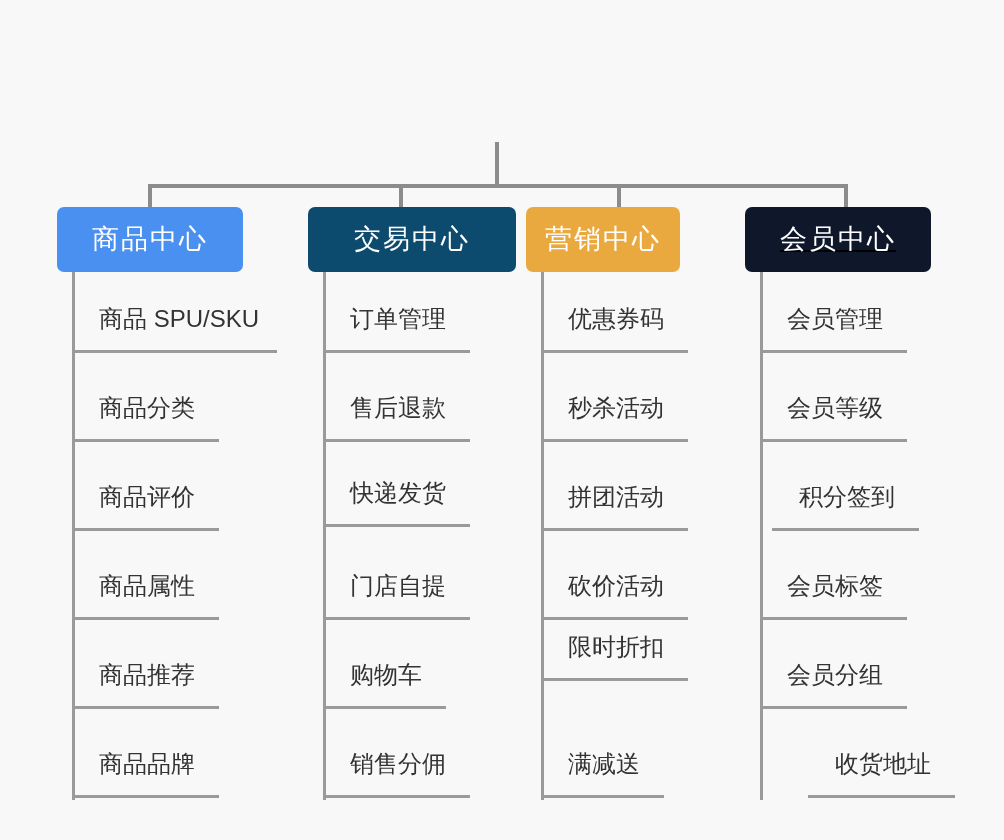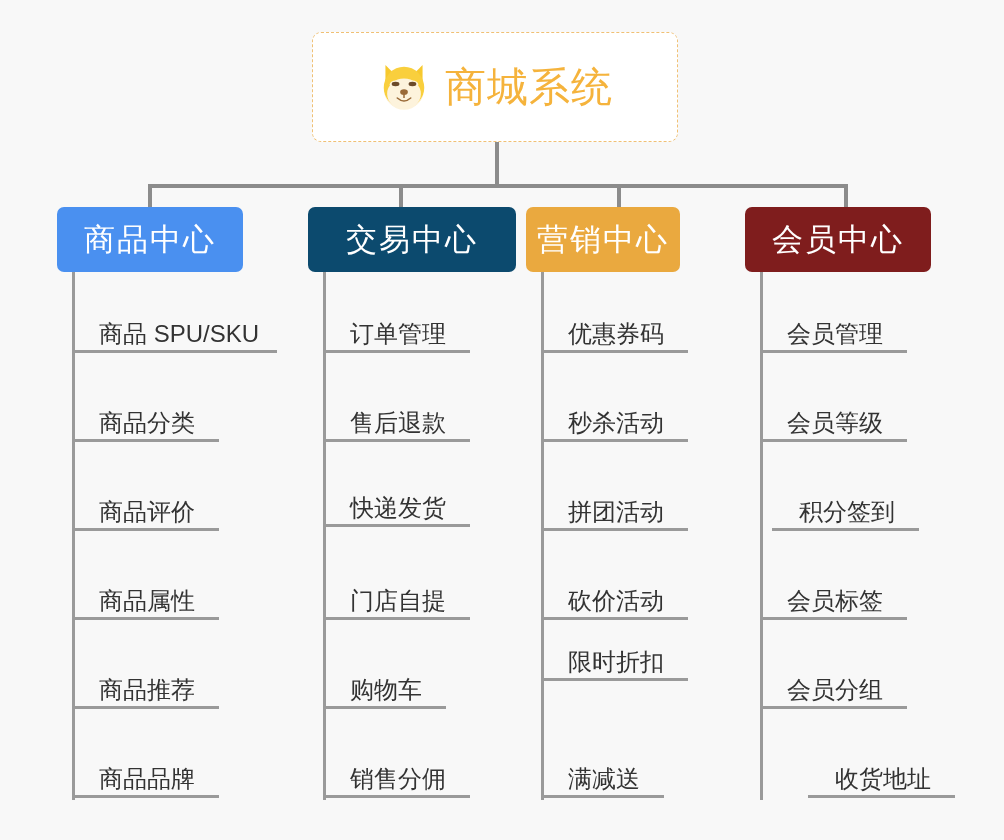--- a/index.html
+++ b/index.html
@@ -68,21 +68,21 @@
     left: 0;
     height: 65px;
     border-radius: 7px;
     display: flex;
     align-items: center;
     justify-content: center;
     box-sizing: border-box;
   }
   .cat-label {
     color: #ffffff;
-    font-size: 31px;
+    font-size: 27px;
     letter-spacing: 2px;
     line-height: 1;
     white-space: nowrap;
   }
 
   .spine {
     position: absolute;
     width: 3px;
     background: #9a9a9a;
   }
@@ -94,45 +94,28 @@
     height: 42px;
     display: flex;
     align-items: flex-end;
   }
   .leaf-label {
     color: #333333;
     font-size: 24px;
     line-height: 1.15;
     white-space: nowrap;
     padding-left: 27px;
-    padding-bottom: 2px;
+    padding-bottom: 17px;
   }
 </style>
 </head>
 <body>
 
 <div id="chart">
 
-  <div class="root-node">
-    <svg class="root-emoji" viewBox="0 0 64 64" aria-hidden="true">
-      <path d="M10 6 L10 26 L22 18 Z" fill="#f7c92e"></path>
-      <path d="M54 6 L54 26 L42 18 Z" fill="#f7c92e"></path>
-      <ellipse cx="32" cy="33" rx="24" ry="25" fill="#f9cf3d"></ellipse>
-      <path d="M8 34 a24 25 0 0 0 48 0 a24 22 0 0 1 -48 0 Z" fill="#fdf3dc"></path>
-      <ellipse cx="32" cy="40" rx="20" ry="18" fill="#fdf3dc"></ellipse>
-      <ellipse cx="22" cy="29" rx="7" ry="4.6" fill="#fdf3dc"></ellipse>
-      <ellipse cx="42" cy="29" rx="7" ry="4.6" fill="#fdf3dc"></ellipse>
-      <ellipse cx="22" cy="28.5" rx="4.6" ry="2.6" fill="#6b4a2a"></ellipse>
-      <ellipse cx="42" cy="28.5" rx="4.6" ry="2.6" fill="#6b4a2a"></ellipse>
-      <ellipse cx="32" cy="38" rx="4.6" ry="3.4" fill="#9a6a38"></ellipse>
-      <path d="M32 41 L32 45" stroke="#9a6a38" stroke-width="1.8" fill="none"></path>
-      <path d="M24 45 q8 7 16 0" stroke="#9a6a38" stroke-width="1.8" fill="none" stroke-linecap="round"></path>
-    </svg>
-    <span class="root-title">商城系统</span>
-  </div>
 
   <div class="conn conn-v" style="left:495px; top:142px; width:4px; height:44px;"></div>
   <div class="conn conn-h" style="left:148px; top:184px; width:700px; height:4px;"></div>
   <div class="conn conn-v" style="left:148px; top:184px; height:25px;"></div>
   <div class="conn conn-v" style="left:399px; top:184px; height:25px;"></div>
   <div class="conn conn-v" style="left:617px; top:184px; height:25px;"></div>
   <div class="conn conn-v" style="left:844px; top:184px; height:25px;"></div>
 
   <div class="column" style="left:57px; width:250px;">
     <div class="cat-box" style="width:186px; background:#4a90f0;">
@@ -203,21 +186,21 @@
     </div>
     <div class="leaf" style="left:15px; top:432px; width:147px;align-items:flex-end;">
       <span class="leaf-label">限时折扣</span>
     </div>
     <div class="leaf" style="left:15px; top:549px; width:123px;">
       <span class="leaf-label">满减送</span>
     </div>
   </div>
 
   <div class="column" style="left:745px; width:250px;">
-    <div class="cat-box" style="width:186px; background:#7f1d1d;">
+    <div class="cat-box" style="width:186px; background:#0f172a;text-decoration:underline;">
       <span class="cat-label">会员中心</span>
     </div>
     <div class="spine" style="left:15px; top:65px; height:528px;"></div>
     <div class="leaf" style="left:15px; top:104px; width:147px;">
       <span class="leaf-label">会员管理</span>
     </div>
     <div class="leaf" style="left:15px; top:193px; width:147px;">
       <span class="leaf-label">会员等级</span>
     </div>
     <div class="leaf" style="left:15px; top:282px; width:147px;margin-left:12px;">

